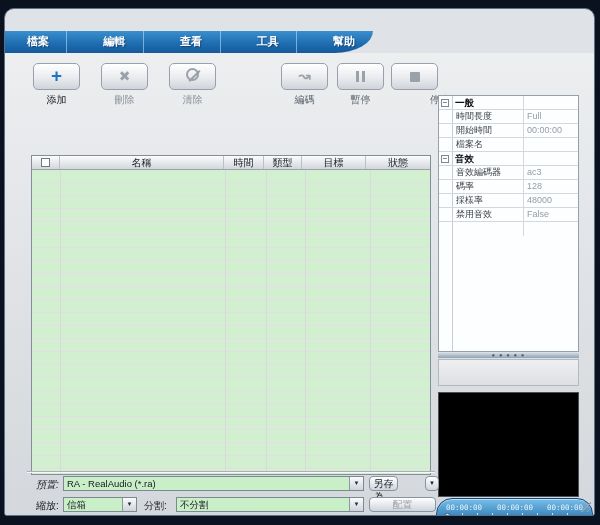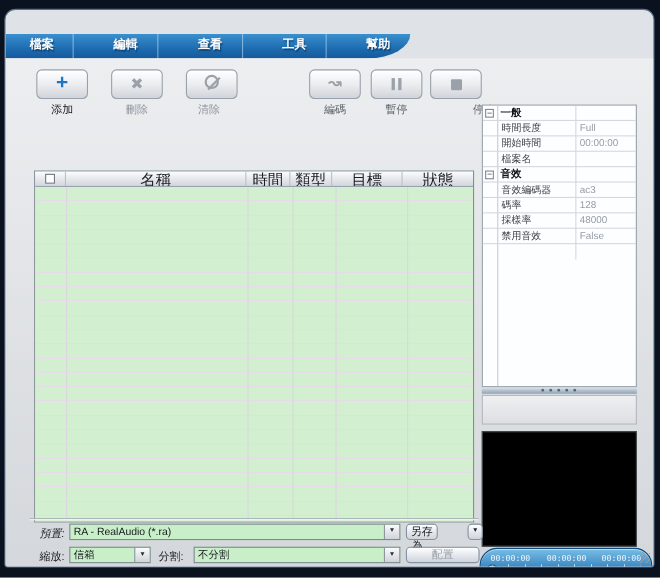--- a/index.html
+++ b/index.html
@@ -46,21 +46,21 @@
   .ic-block::after{content:"";position:absolute;left:-1px;top:4.5px;width:15px;height:2px;
        background:#9aa1a8;transform:rotate(-45deg);}
   .ic-enc{color:#9aa1a8;font-size:15px;font-weight:bold;line-height:24px;}
   .ic-pause i,.ic-pause b{display:inline-block;width:3px;height:11px;background:#9aa1a8;margin:7px 1.5px 0;}
   .ic-stop{display:inline-block;width:10px;height:10px;background:#9aa1a8;margin-top:8px;border-radius:1px;}
   
   .flist{position:absolute;left:26px;top:102px;width:400px;height:320px;border:1px solid #848e98;
        background:#d2efcf;}
   .fhead{position:absolute;left:0;top:0;right:0;height:14px;display:flex;
        background:linear-gradient(180deg,#fcfcfd,#e2e5e9 60%,#d3d7dc);border-bottom:1px solid #9aa3ad;}
-  .fhead .hc{border-right:1px solid #b9c0c8;font-size:14px;line-height:14px;text-align:center;
+  .fhead .hc{border-right:1px solid #b9c0c8;font-size:10px;line-height:14px;text-align:center;
        color:#1a1d21;overflow:hidden;white-space:nowrap;}
   .hcheck{width:9px;height:9px;border:1px solid #6f7a84;background:#fff;margin:2px auto 0;}
   .fbody{position:absolute;left:0;top:14px;right:0;bottom:0;
        background:repeating-linear-gradient(180deg,#d2efcf 0px,#d2efcf 12px,#e6dbe8 12px,#e6dbe8 13px);}
   .vline{position:absolute;top:14px;bottom:0;width:1px;background:#dcd2e0;opacity:.85;}
   
   .pgrid{position:absolute;left:433px;top:42px;width:141px;height:257px;border:1px solid #96a0aa;
        background:#fdfeff;}
   .prow{position:relative;height:14px;border-bottom:1px solid #d4d8dc;font-size:9px;line-height:13px;
        white-space:nowrap;overflow:hidden;}
@@ -123,21 +123,21 @@
     <div class="tbtn" style="left:28px;">
       <span class="ic-plus">+</span></div>
     <div class="tlabel" style="left:28px;">添加</div>
 
     <div class="tbtn" style="left:96px;">
       <span class="ic-x">✖</span></div>
     <div class="tlabel dis" style="left:96px;">刪除</div>
 
     <div class="tbtn" style="left:164px;">
       <span class="ic-block"></span></div>
-    <div class="tlabel dis" style="left:148px;text-align:right;">清除</div>
+    <div class="tlabel dis" style="left:164px;">清除</div>
 
     <div class="tbtn" style="left:276px;">
       <span class="ic-enc">↝</span></div>
     <div class="tlabel dim" style="left:276px;">編碼</div>
 
     <div class="tbtn" style="left:332px;">
       <span class="ic-pause"><i></i><b></b></span></div>
     <div class="tlabel dim" style="left:332px;">暫停</div>
 
     <div class="tbtn" style="left:386px;">

